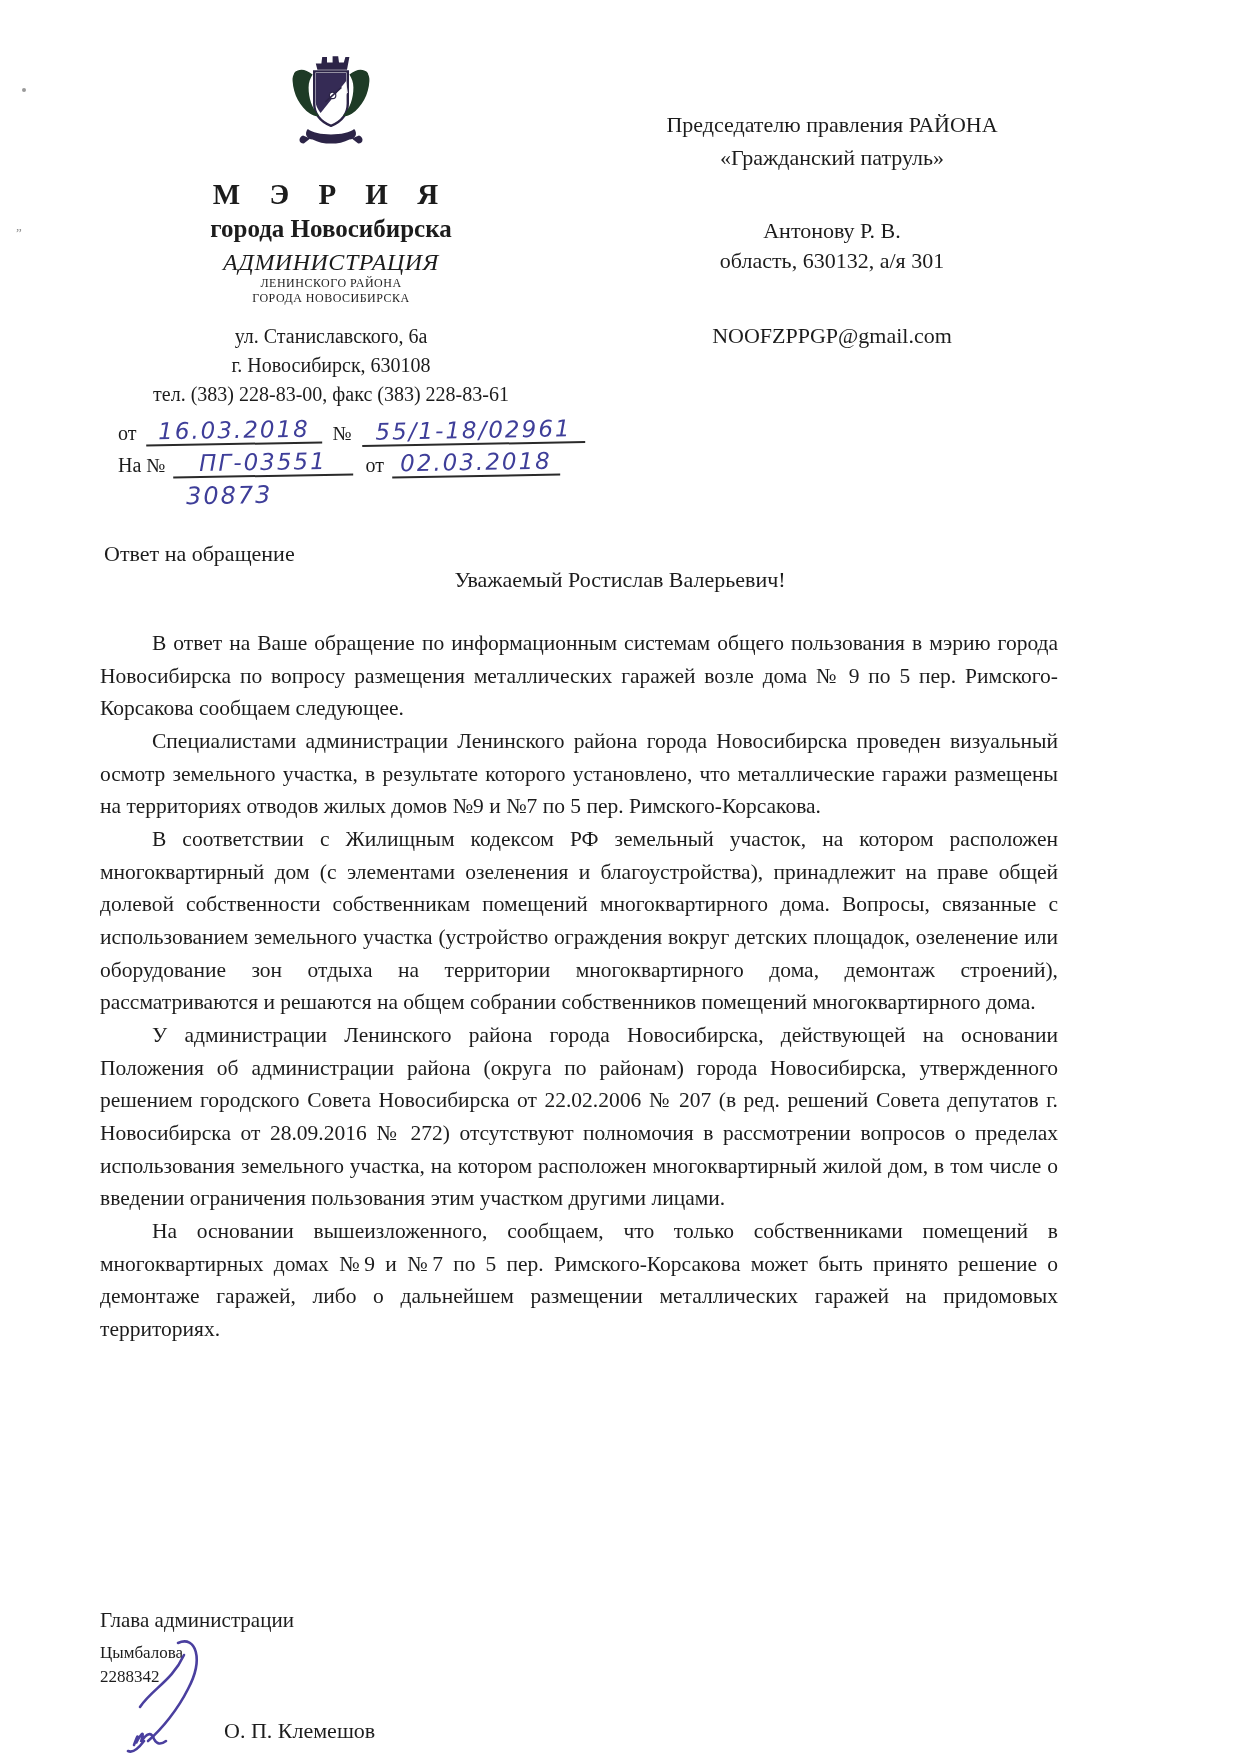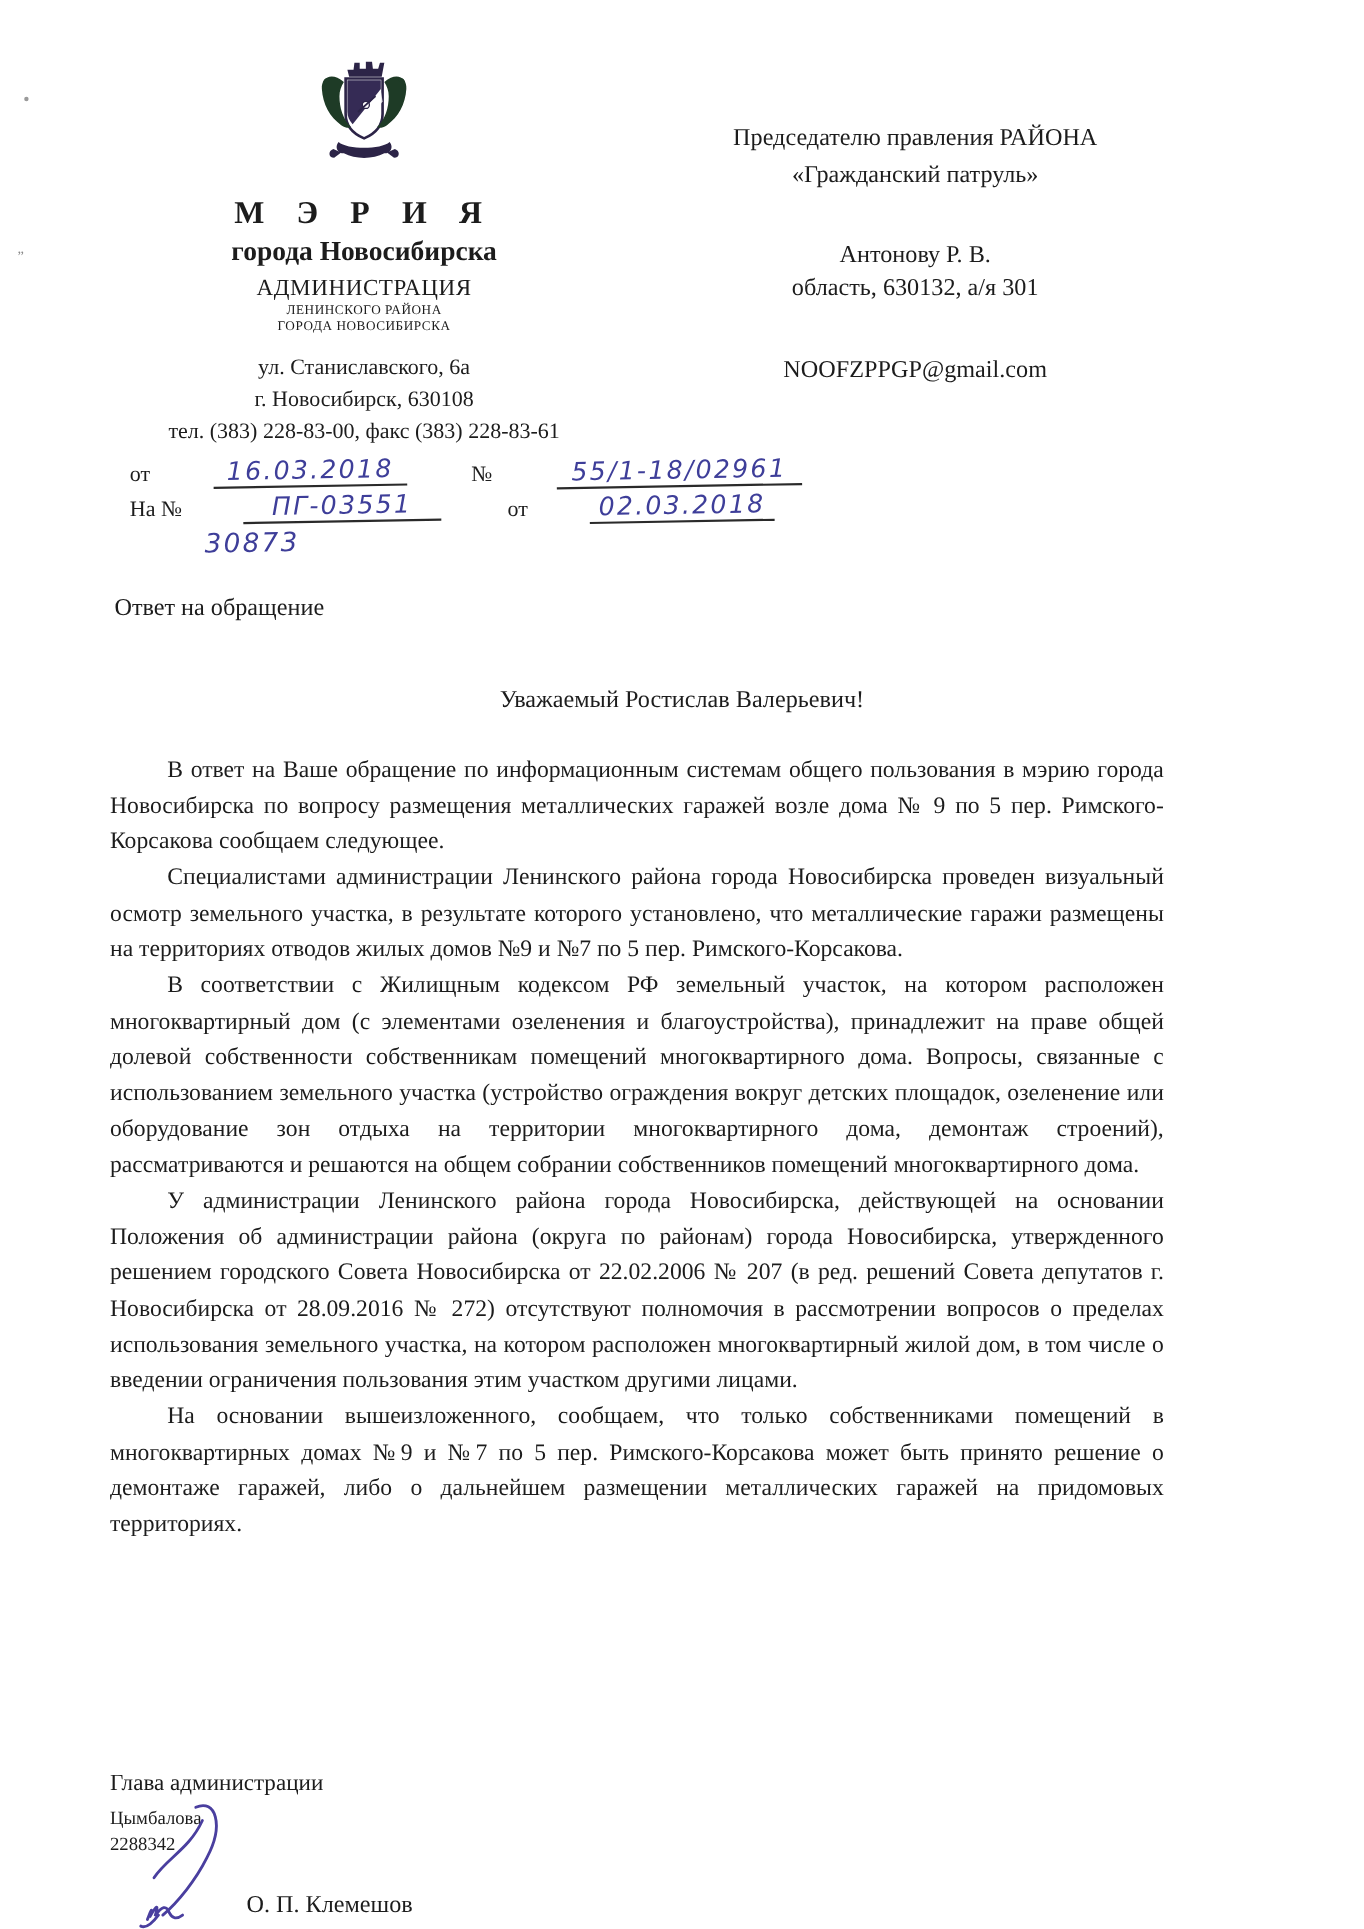--- a/index.html
+++ b/index.html
@@ -19,27 +19,27 @@
 
   
   .header{display:flex;align-items:flex-start;padding-top:48px;}
   .col-left{width:470px;margin-left:96px;text-align:center;}
   .col-right{width:480px;margin-left:26px;margin-top:60px;text-align:center;}
 
   .emblem{display:block;margin:0 auto 8px auto;}
 
   .org1{font-weight:bold;font-size:29px;letter-spacing:11px;margin-top:6px;}
   .org2{font-weight:bold;font-size:25px;margin-top:4px;}
-  .org3{font-size:21px;margin-top:6px;letter-spacing:0.5px;}
+  .org3{font-size:24px;margin-top:6px;letter-spacing:0.5px;font-style:italic;}
   .org4,.org5{font-size:12px;letter-spacing:0.5px;}
   .addr{font-size:20px;margin-top:16px;line-height:1.45;}
   .addr-tel{font-size:20px;line-height:1.45;}
 
   .ref-block{margin-top:10px;text-align:left;padding-left:22px;font-size:20px;}
-  .ref-line{display:flex;align-items:flex-end;margin-top:6px;gap:48px;}
+  .ref-line{display:flex;align-items:flex-end;margin-top:6px;}
   .ref-lbl{white-space:pre;}
   .hw{
     font-family:"DejaVu Sans","Liberation Sans",sans-serif;
     font-style:italic;
     color:#3e3e99;
     font-size:23px;
     letter-spacing:2px;
     transform:rotate(-1deg);
   }
   .u{border-bottom:2px solid #2a2a2a;display:inline-block;text-align:center;line-height:1.0;padding:0 4px 1px 4px;}
@@ -50,21 +50,21 @@
   .ref-extra{margin:2px 0 0 68px;font-size:24px;}
 
   .rcp-line1,.rcp-line2{font-size:22px;line-height:1.5;}
   .rcp-name{font-size:22px;margin-top:44px;}
   .rcp-addr1{font-size:22px;margin-top:48px;line-height:1.5;}
   .rcp-addr2{font-size:22px;line-height:1.5;}
   .rcp-email{font-size:22px;margin-top:46px;}
 
   
   .subject{font-size:22px;margin:34px 0 0 104px;}
-  .salutation{text-align:center;font-size:22px;margin-top:58px;}
+  .salutation{text-align:center;font-size:22px;}
   .body-text{width:958px;margin:34px 0 0 100px;}
   .body-text p{
     margin:0;
     font-size:21.5px;
     line-height:1.52;
     text-align:justify;
     text-indent:52px;
   }
 
   

